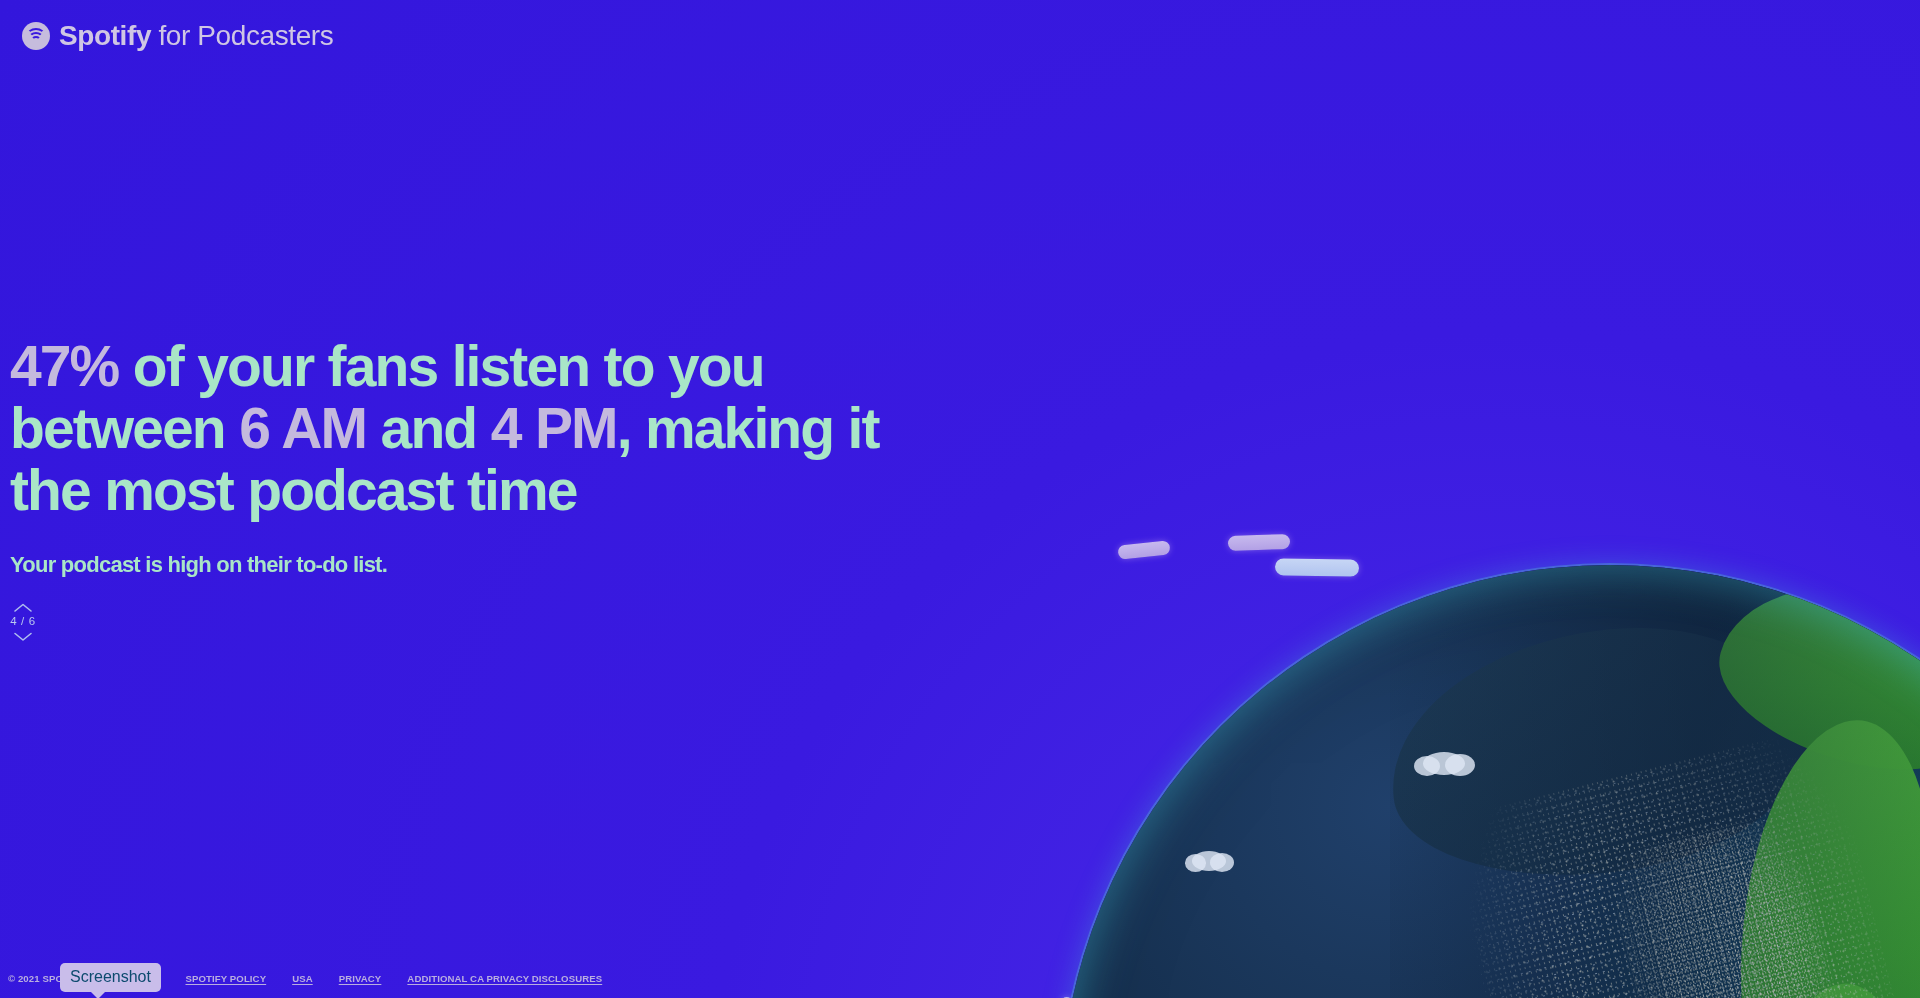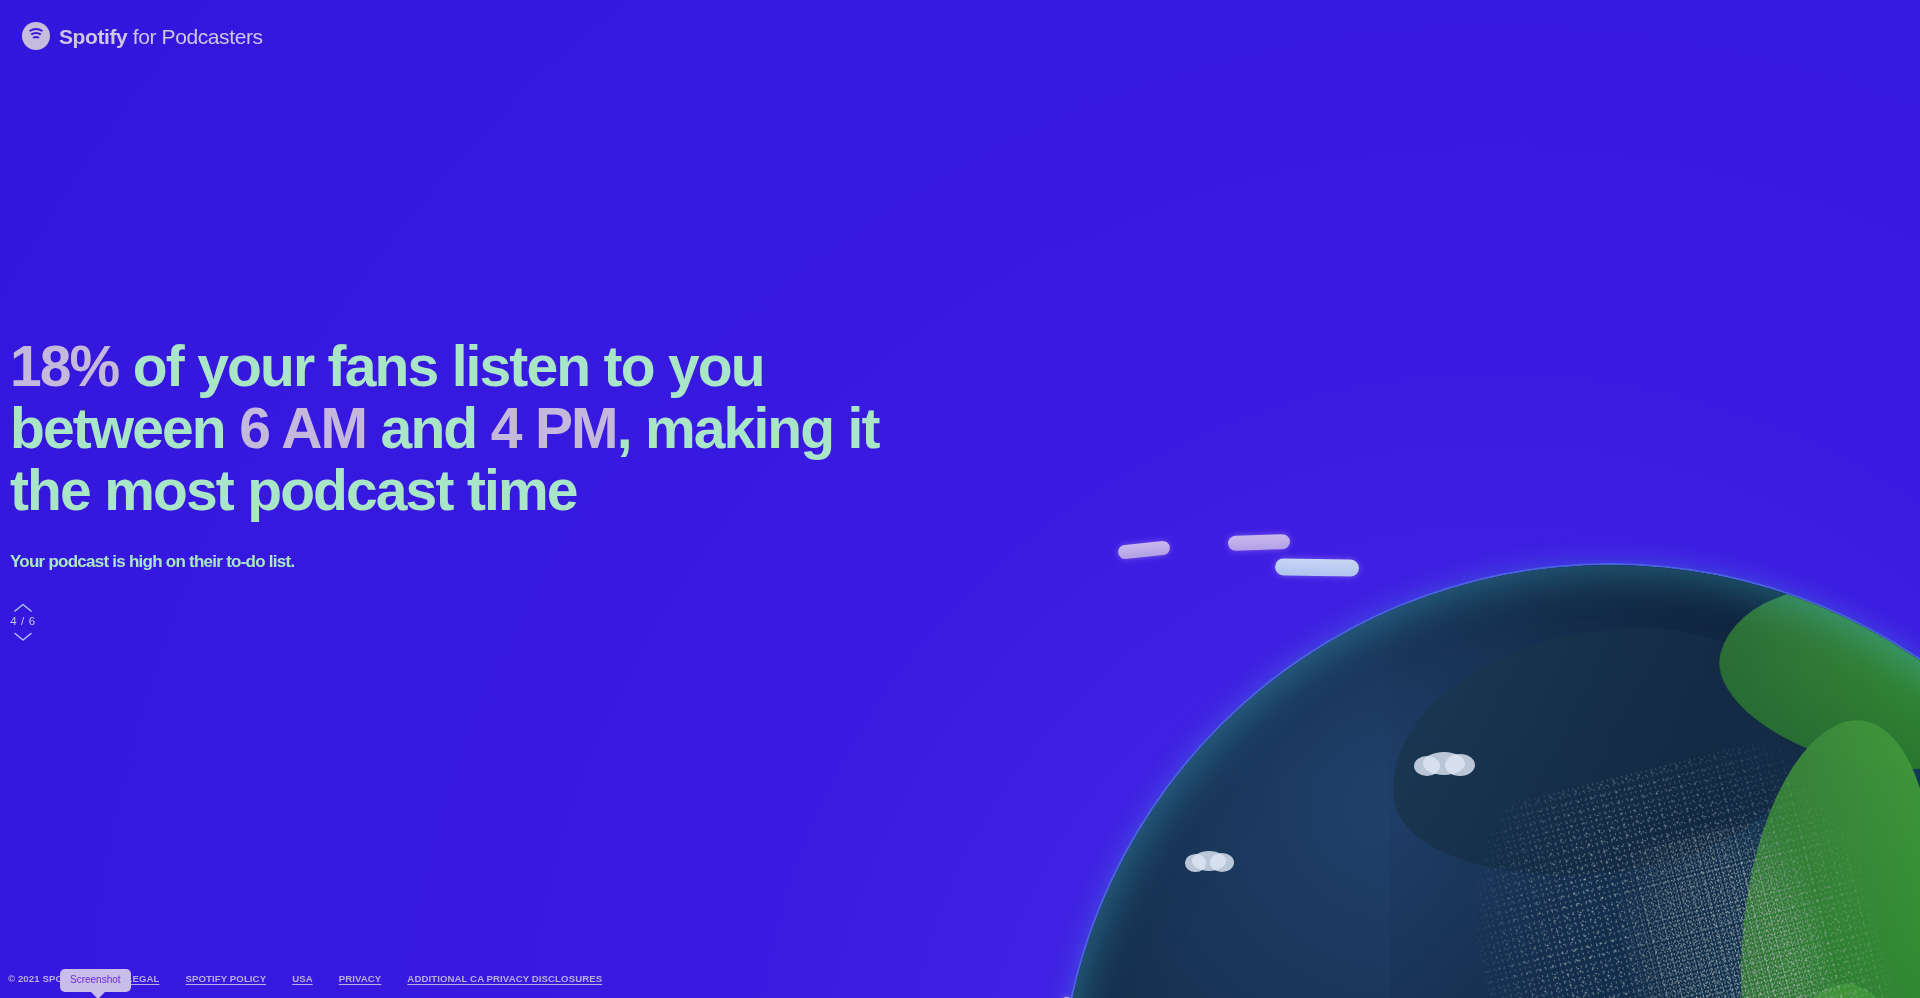--- a/index.html
+++ b/index.html
@@ -53,21 +53,21 @@
     border-left-color: transparent;
     border-right-color: transparent;
     border-radius: 50%;
     background: none;
   }
   .logo-mark .w1 { width: 19px; height: 15px; top: 6px; }
   .logo-mark .w2 { width: 15px; height: 12px; top: 10px; }
   .logo-mark .w3 { width: 10px; height: 9px;  top: 14px; }
 
   .logo-text {
-    font-size: 21px;
+    font-size: 28px;
     letter-spacing: -0.4px;
     color: #cfc6e4;
     white-space: nowrap;
     line-height: 1;
   }
   .logo-text .brand { font-weight: 700; color: #cfc6e4; }
   .logo-text .suffix { font-weight: 400; color: #cfc6e4; }
 
   
   .copy {
@@ -85,21 +85,21 @@
     letter-spacing: -1.9px;
     color: #a9e6c7;
     word-spacing: 0.5px;
   }
   .headline .hl {
     color: #c4b9dd;
   }
 
   .subhead {
     margin-top: 30px;
-    font-size: 17px;
+    font-size: 22px;
     font-weight: 700;
     letter-spacing: -0.75px;
     color: #a9e6c7;
   }
 
   
   .pager {
     position: absolute;
     left: 6px;
     top: 602px;
@@ -300,22 +300,22 @@
     white-space: nowrap;
     cursor: pointer;
   }
 
   
   .tooltip {
     position: absolute;
     left: 52px;
     bottom: -8px;
     background: #c9bdea;
-    color: #6d28d9;
-    font-size: 10px;
+    color: #0c4a6e;
+    font-size: 16px;
     font-weight: 400;
     line-height: 1;
     padding: 6px 10px 7px;
     border-radius: 5px;
     white-space: nowrap;
     z-index: 60;
   }
   .tooltip::after {
     content: "";
     position: absolute;
@@ -365,21 +365,21 @@
 
       <span class="terminator"></span>
 
       <span class="cloud" style="left:12%;  top:26%; width:34px; height:20px;"></span>
       <span class="cloud" style="left:33%;  top:17%; width:42px; height:23px;"></span>
 
     </div>
   </div>
 
   <div class="copy">
-    <h1 class="headline"><span class="hl">18%</span><span> of your fans listen to you between </span><span class="hl">6 AM</span><span> and </span><span class="hl">4 PM</span><span>, making it the most podcast time</span></h1>
+    <h1 class="headline"><span class="hl">47%</span><span> of your fans listen to you between </span><span class="hl">6 AM</span><span> and </span><span class="hl">4 PM</span><span>, making it the most podcast time</span></h1>
     <p class="subhead">Your podcast is high on their to-do list.</p>
   </div>
 
   <div class="pager">
     <span class="pager-arrow">
       <svg width="20" height="11" viewBox="0 0 20 11" fill="none" aria-hidden="true">
         <path d="M2 9 L10 2.5 L18 9" stroke="#aebdee" stroke-width="1.6" stroke-linecap="round" stroke-linejoin="round"></path>
       </svg>
     </span>
     <span class="pager-count">4 / 6</span>

